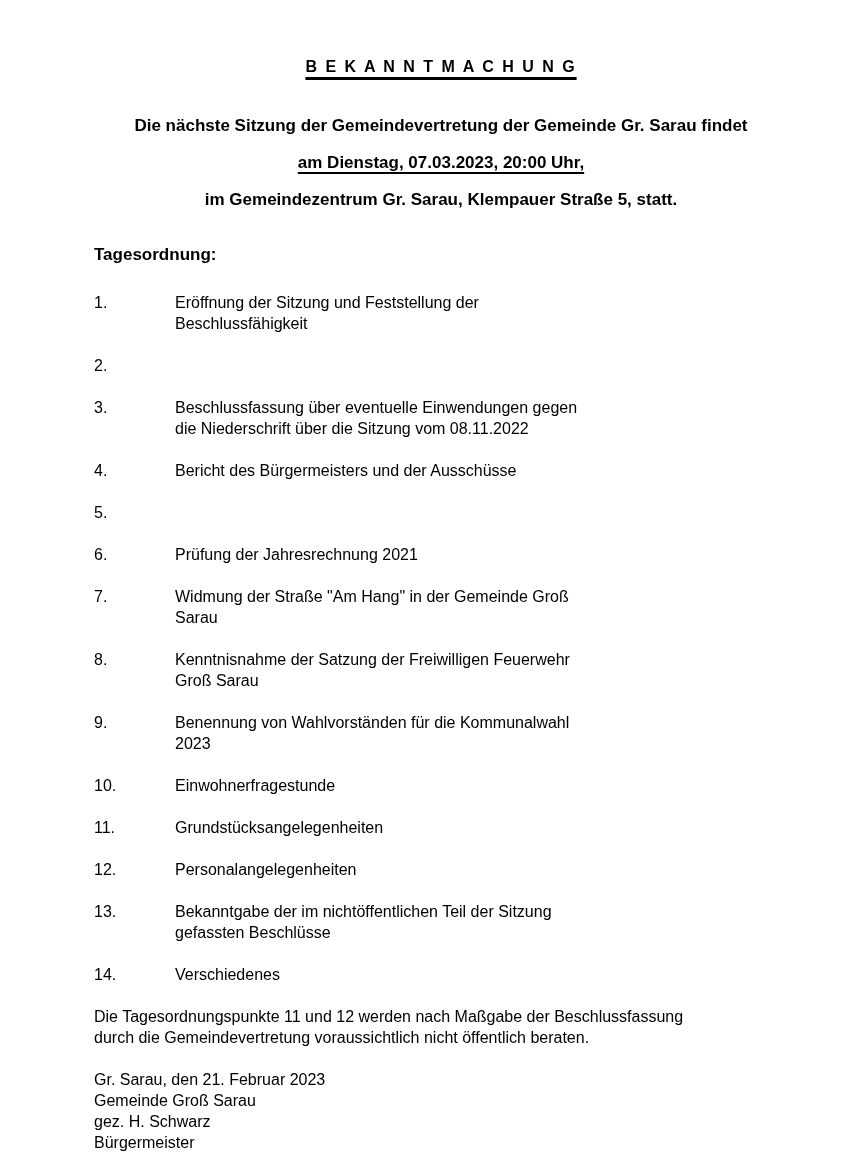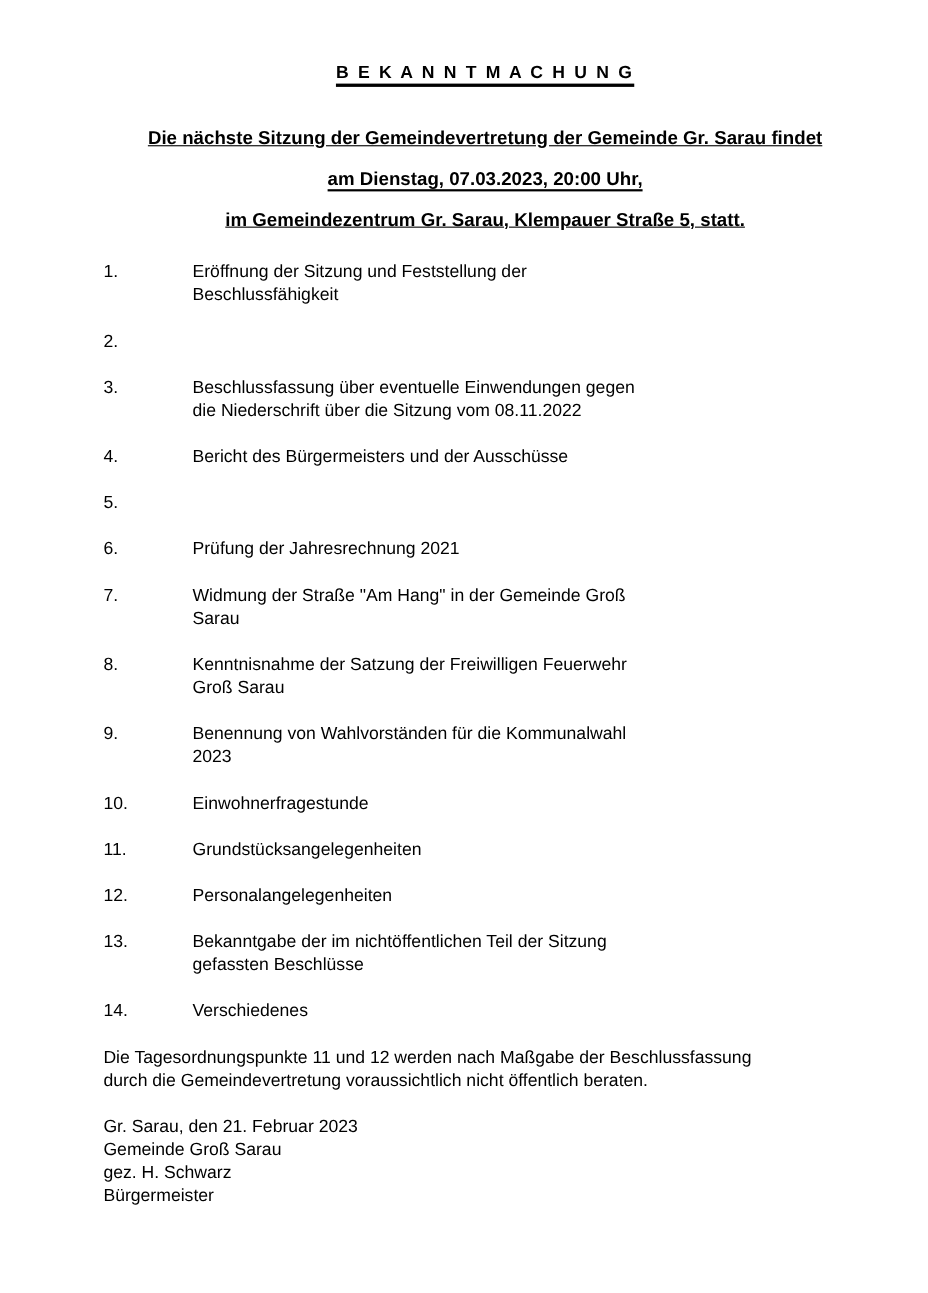--- a/index.html
+++ b/index.html
@@ -33,21 +33,20 @@
     text-decoration: underline;
     text-decoration-thickness: 2.5px;
     text-underline-offset: 5px;
   }
   .intro {
     margin: 17px 0 0 0;
     font-size: 17px;
     font-weight: bold;
     line-height: 20px;
     text-align: center;
-    text-decoration: underline;
   }
   .intro.first {
     margin-top: 36px;
   }
   .underlined {
     text-decoration: underline;
     text-decoration-thickness: 2px;
     text-underline-offset: 4px;
   }
   .agenda-heading {
@@ -94,20 +93,21 @@
 
 <div class="page">
   <div class="content">
 
     <h1 class="title">B E K A N N T M A C H U N G</h1>
 
     <p class="intro first">Die nächste Sitzung der Gemeindevertretung der Gemeinde Gr. Sarau findet</p>
     <p class="intro underlined">am Dienstag, 07.03.2023, 20:00 Uhr,</p>
     <p class="intro">im Gemeindezentrum Gr. Sarau, Klempauer Straße 5, statt.</p>
 
+    <h2 class="agenda-heading">Tagesordnung:</h2>
 
     <div class="agenda">
       <div class="item">
         <span class="num">1.</span>
         <span class="txt">Eröffnung der Sitzung und Feststellung der
 Beschlussfähigkeit</span>
       </div>
       <div class="item">
         <span class="num">2.</span>
       </div>

